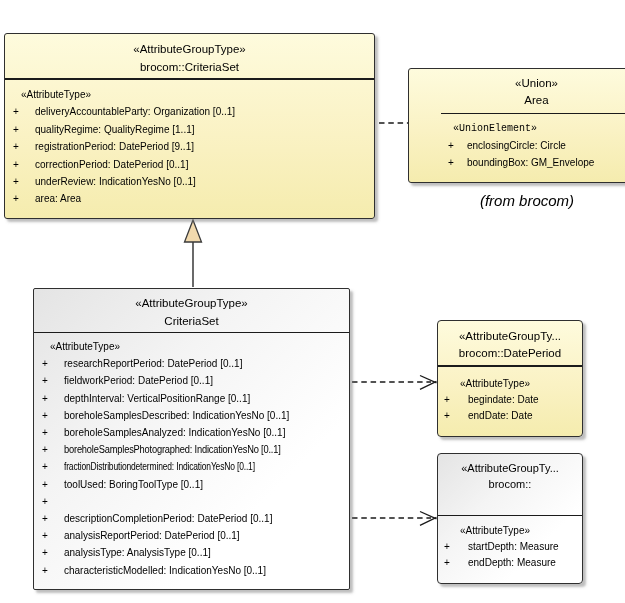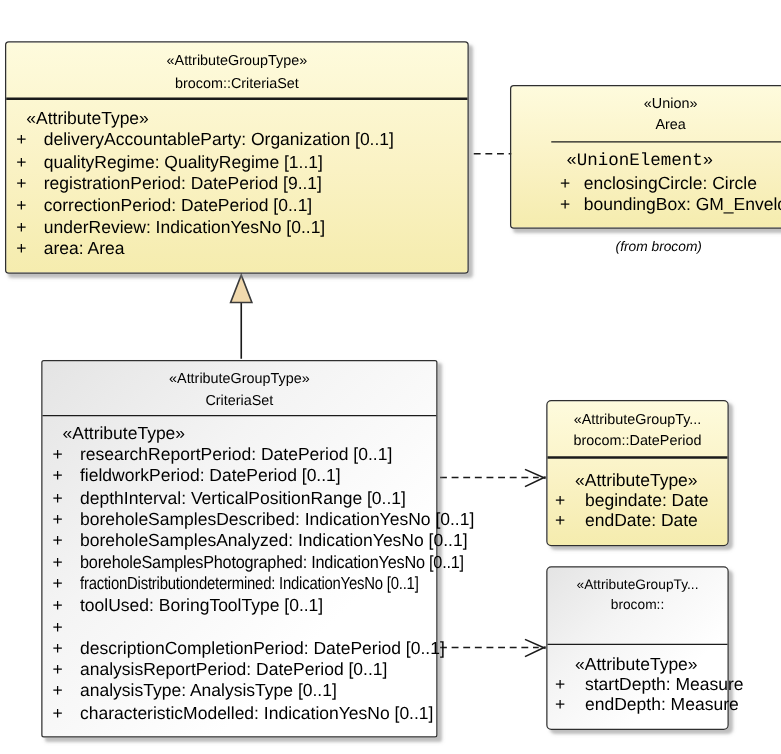--- a/index.html
+++ b/index.html
@@ -8,21 +8,21 @@
 
   .box{position:absolute;box-sizing:border-box;border-radius:3px;
        box-shadow:3px 3px 2.5px rgba(125,125,125,0.5);}
   .yellow{background:linear-gradient(180deg,#fefbdd 0%,#faf2c4 55%,#f5ecae 100%);
           border:1.6px solid #2f2f2f;}
   .whitebox{background:linear-gradient(135deg,#e4e4e4 0%,#f4f4f4 35%,#ffffff 72%);
             border:1.2px solid #2f2f2f;}
 
   .hdr{text-align:center;font-size:11.5px;line-height:17px;box-sizing:border-box;}
   .hdr .nm{font-weight:400;}
-  .cmpt{box-sizing:border-box;font-size:14px;}
+  .cmpt{box-sizing:border-box;font-size:10px;}
   .stype{white-space:nowrap;}
   .row{display:flex;align-items:baseline;white-space:nowrap;}
   .plus{flex:0 0 auto;text-align:left;}
   .atxt{flex:0 0 auto;}
 
   
   .box-a{left:4px;top:3px;width:371px;height:186px;}
   .box-a .hdr{height:46px;padding-top:6px;border-bottom:2.2px solid #1b1b1b;line-height:18px;}
   .box-a .cmpt{padding:6px 2px 0 0;line-height:17.4px;}
   .box-a .stype{padding-left:16px;}
@@ -37,21 +37,21 @@
   .box-b .rows .row:nth-child(6) .atxt{transform:scaleX(0.93);transform-origin:0 50%;letter-spacing:-0.2px;}
   .box-b .rows .row:nth-child(7) .atxt{transform:scaleX(0.85);transform-origin:0 50%;letter-spacing:-0.2px;}
 
   
   .box-c{left:408px;top:38px;width:225px;height:115px;border:1.5px solid #2f2f2f;padding-left:32px;}
   .box-c .hdr{height:45px;padding-top:6px;border-bottom:1.8px solid #1b1b1b;}
   .box-c .cmpt{padding:7px 1px 0 0;line-height:16.8px;}
   .box-c .stype{padding-left:12px;font-family:Liberation Mono, monospace;}
   .box-c .plus{width:19px;padding-left:7px;}
   .caption-area{position:absolute;left:433px;top:162px;width:188px;text-align:center;
-                font-size:11px;font-style:italic;}
+                font-size:15px;font-style:italic;}
 
   
   .box-d{left:437px;top:290px;width:146px;height:117px;border-radius:4px;border-width:1.8px;}
   .box-d .hdr{height:46px;padding-top:7px;border-bottom:2px solid #1b1b1b;line-height:16.5px;}
   .box-d .cmpt{padding:9px 1px 0 0;line-height:16px;}
   .box-d .stype{padding-left:22px;}
   .box-d .plus{width:24px;padding-left:6px;}
 
   
   .box-e{left:437px;top:423px;width:146px;height:131px;border-radius:4px;}

